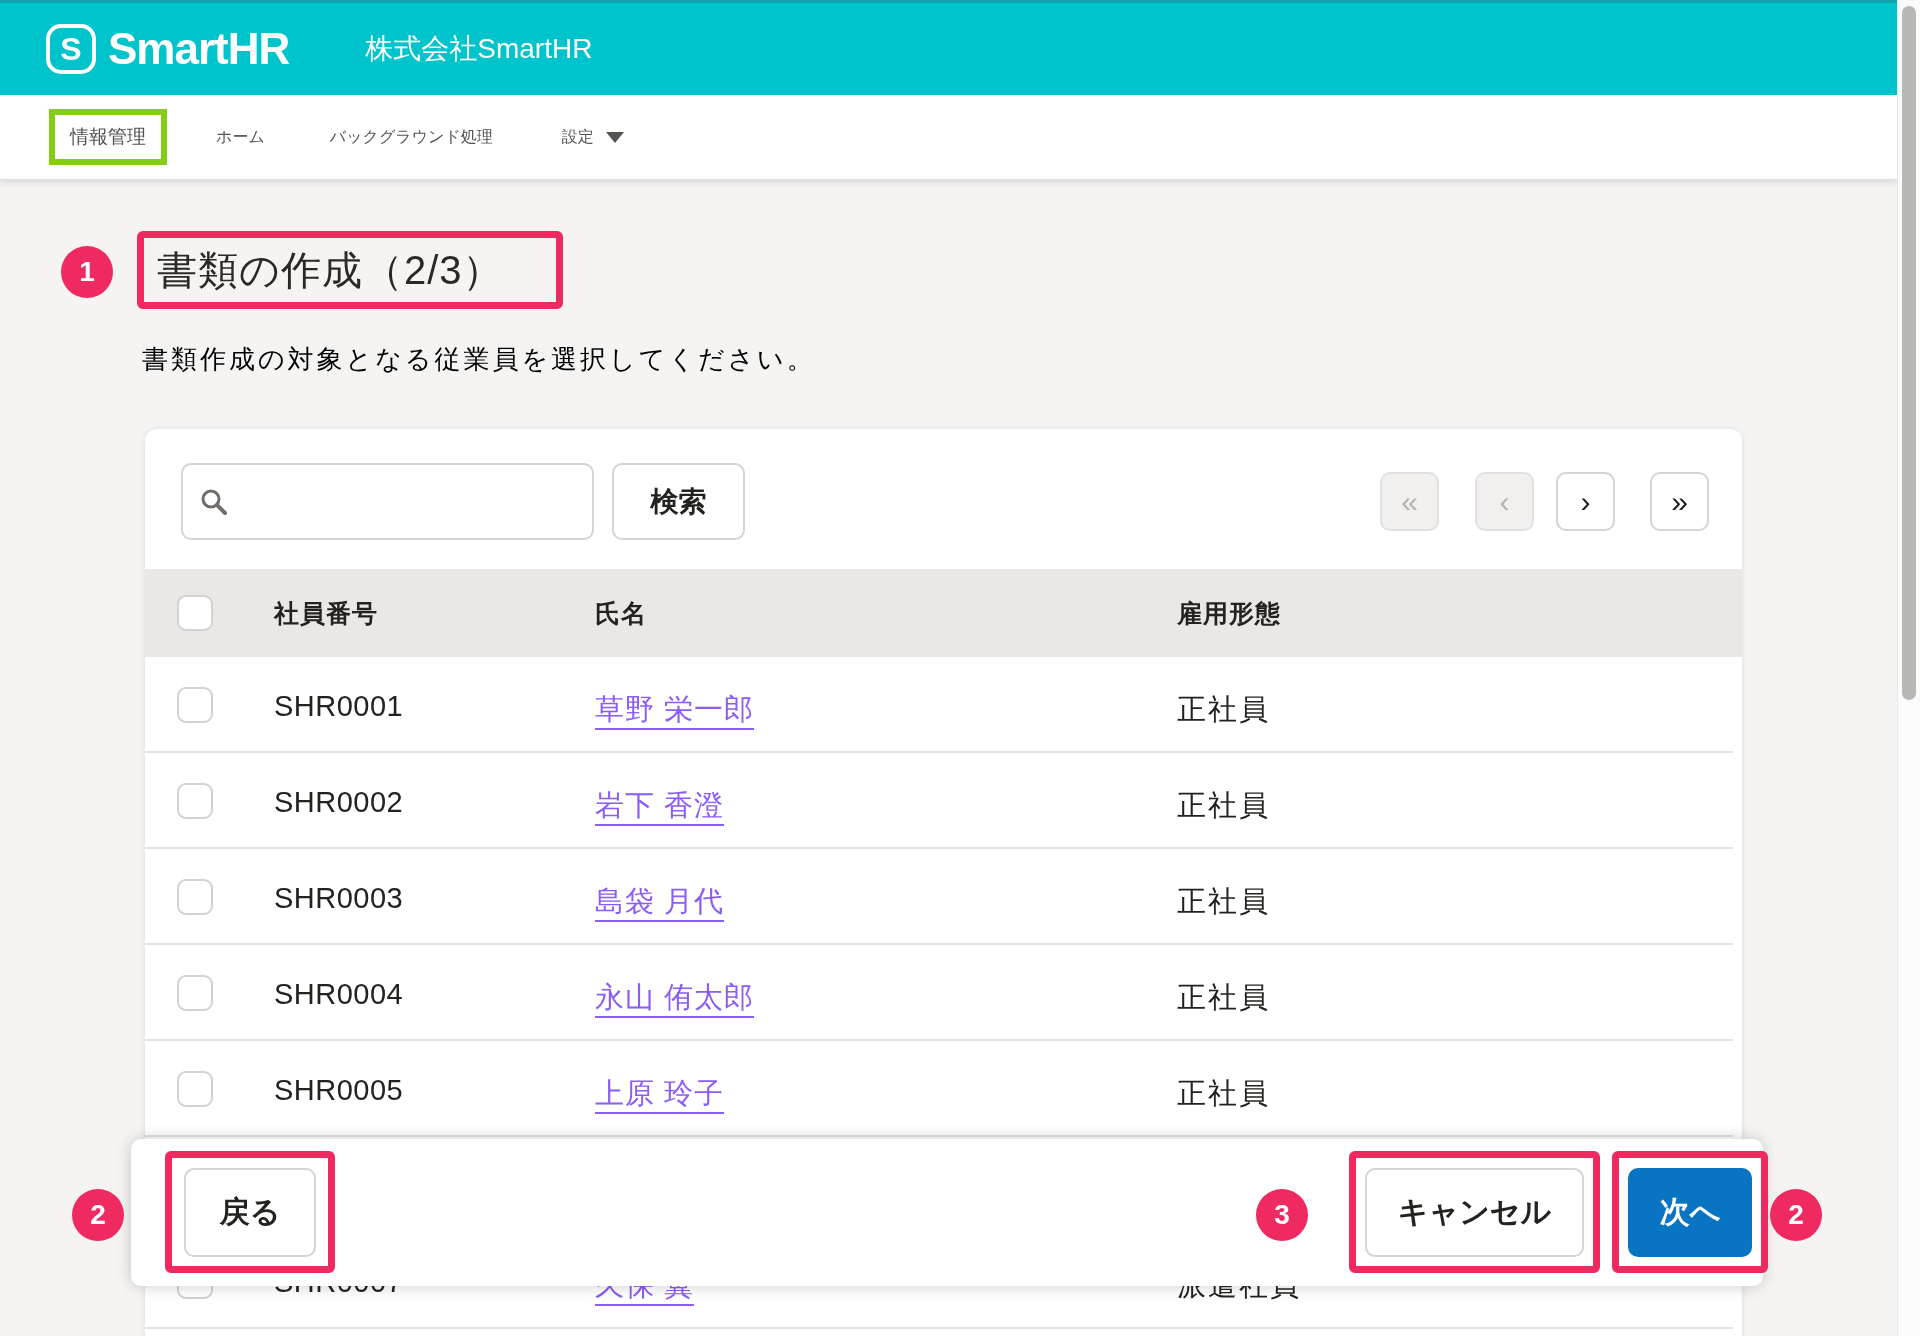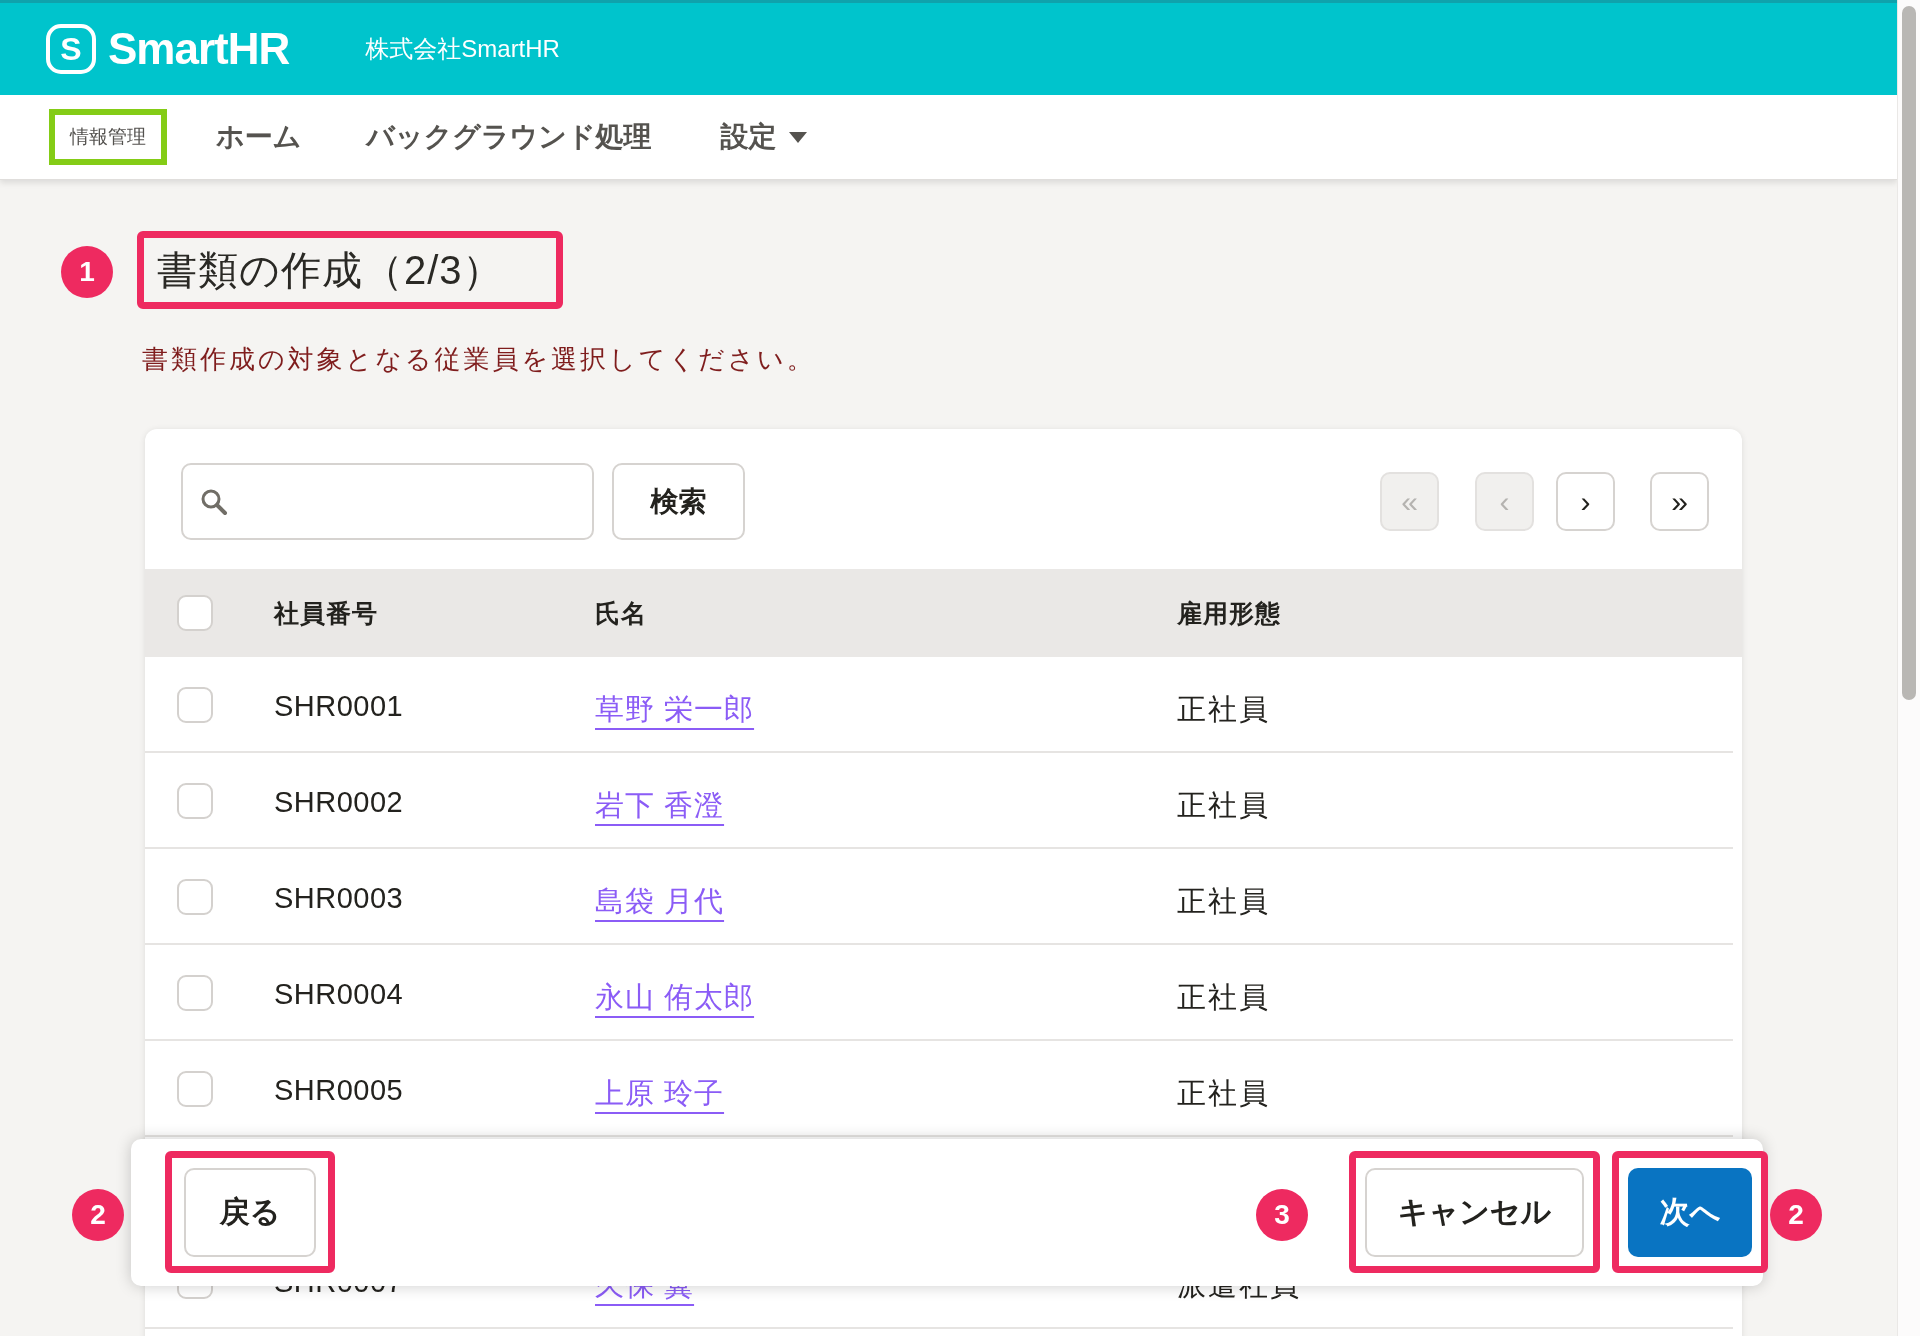--- a/index.html
+++ b/index.html
@@ -20,36 +20,36 @@
   }
   .logo-mark {
     width:50px; height:50px; margin-left:46px;
     border:4px solid #fff; border-radius:15px;
     display:flex; align-items:center; justify-content:center;
     color:#fff; font-size:32px; font-weight:bold;
   }
   .logo-word {
     margin-left:12px; color:#fff; font-size:44px; font-weight:800; letter-spacing:-1px;
   }
-  .company-name { margin-left:76px; color:#fff; font-size:24px; }
+  .company-name { margin-left:76px; color:#fff; font-size:28px; }
 
   
   .nav-bar {
     position:absolute; left:0; top:95px; width:1897px; height:85px;
     background:#fff; border-bottom:1px solid #e0dedc;
     box-shadow:0 3px 6px rgba(0,0,0,0.10);
     display:flex; align-items:center; z-index:9;
   }
   .nav-badge {
     margin-left:49px; padding:9px 15px;
     border:6px solid #84cc16; background:#fff;
     font-size:19px; color:#53514e;
   }
   .nav-item {
-    font-size:28px; font-weight:bold; color:#55534f; cursor:pointer;
+    font-size:16px; font-weight:normal; color:#55534f; cursor:pointer;
     display:flex; align-items:center;
   }
   .nav-home { margin-left:49px; }
   .nav-bg   { margin-left:65px; }
   .nav-settings { margin-left:69px; }
   .caret-down {
     display:inline-block; margin-left:12px;
     width:0; height:0; border-left:9px solid transparent;
     border-right:9px solid transparent; border-top:11px solid #55534f;
   }
@@ -66,21 +66,21 @@
   .ann-2r{ left:1770px;top:1189px; }
 
   .hl-box { border:7px solid #ee2a60; border-radius:6px; }
 
   
   .title-box {
     position:absolute; left:137px; top:231px; width:426px; height:78px;
     display:flex; align-items:center; padding-left:13px; z-index:5;
   }
   .page-title { font-size:40px; font-weight:normal; color:#2a2925; letter-spacing:1px; }
-  .page-desc  { position:absolute; left:142px; top:342px; font-size:26px; letter-spacing:3px; color:#7f1d1d; }
+  .page-desc  { position:absolute; left:142px; top:342px; font-size:26px; letter-spacing:3px; color:#000000; }
 
   
   .card {
     position:absolute; left:145px; top:429px; width:1597px; height:920px;
     background:#fff; border-radius:12px; box-shadow:0 1px 6px rgba(0,0,0,0.10);
     overflow:hidden; z-index:1;
   }
   .search-box {
     position:absolute; left:36px; top:34px; width:413px; height:77px;
   }

